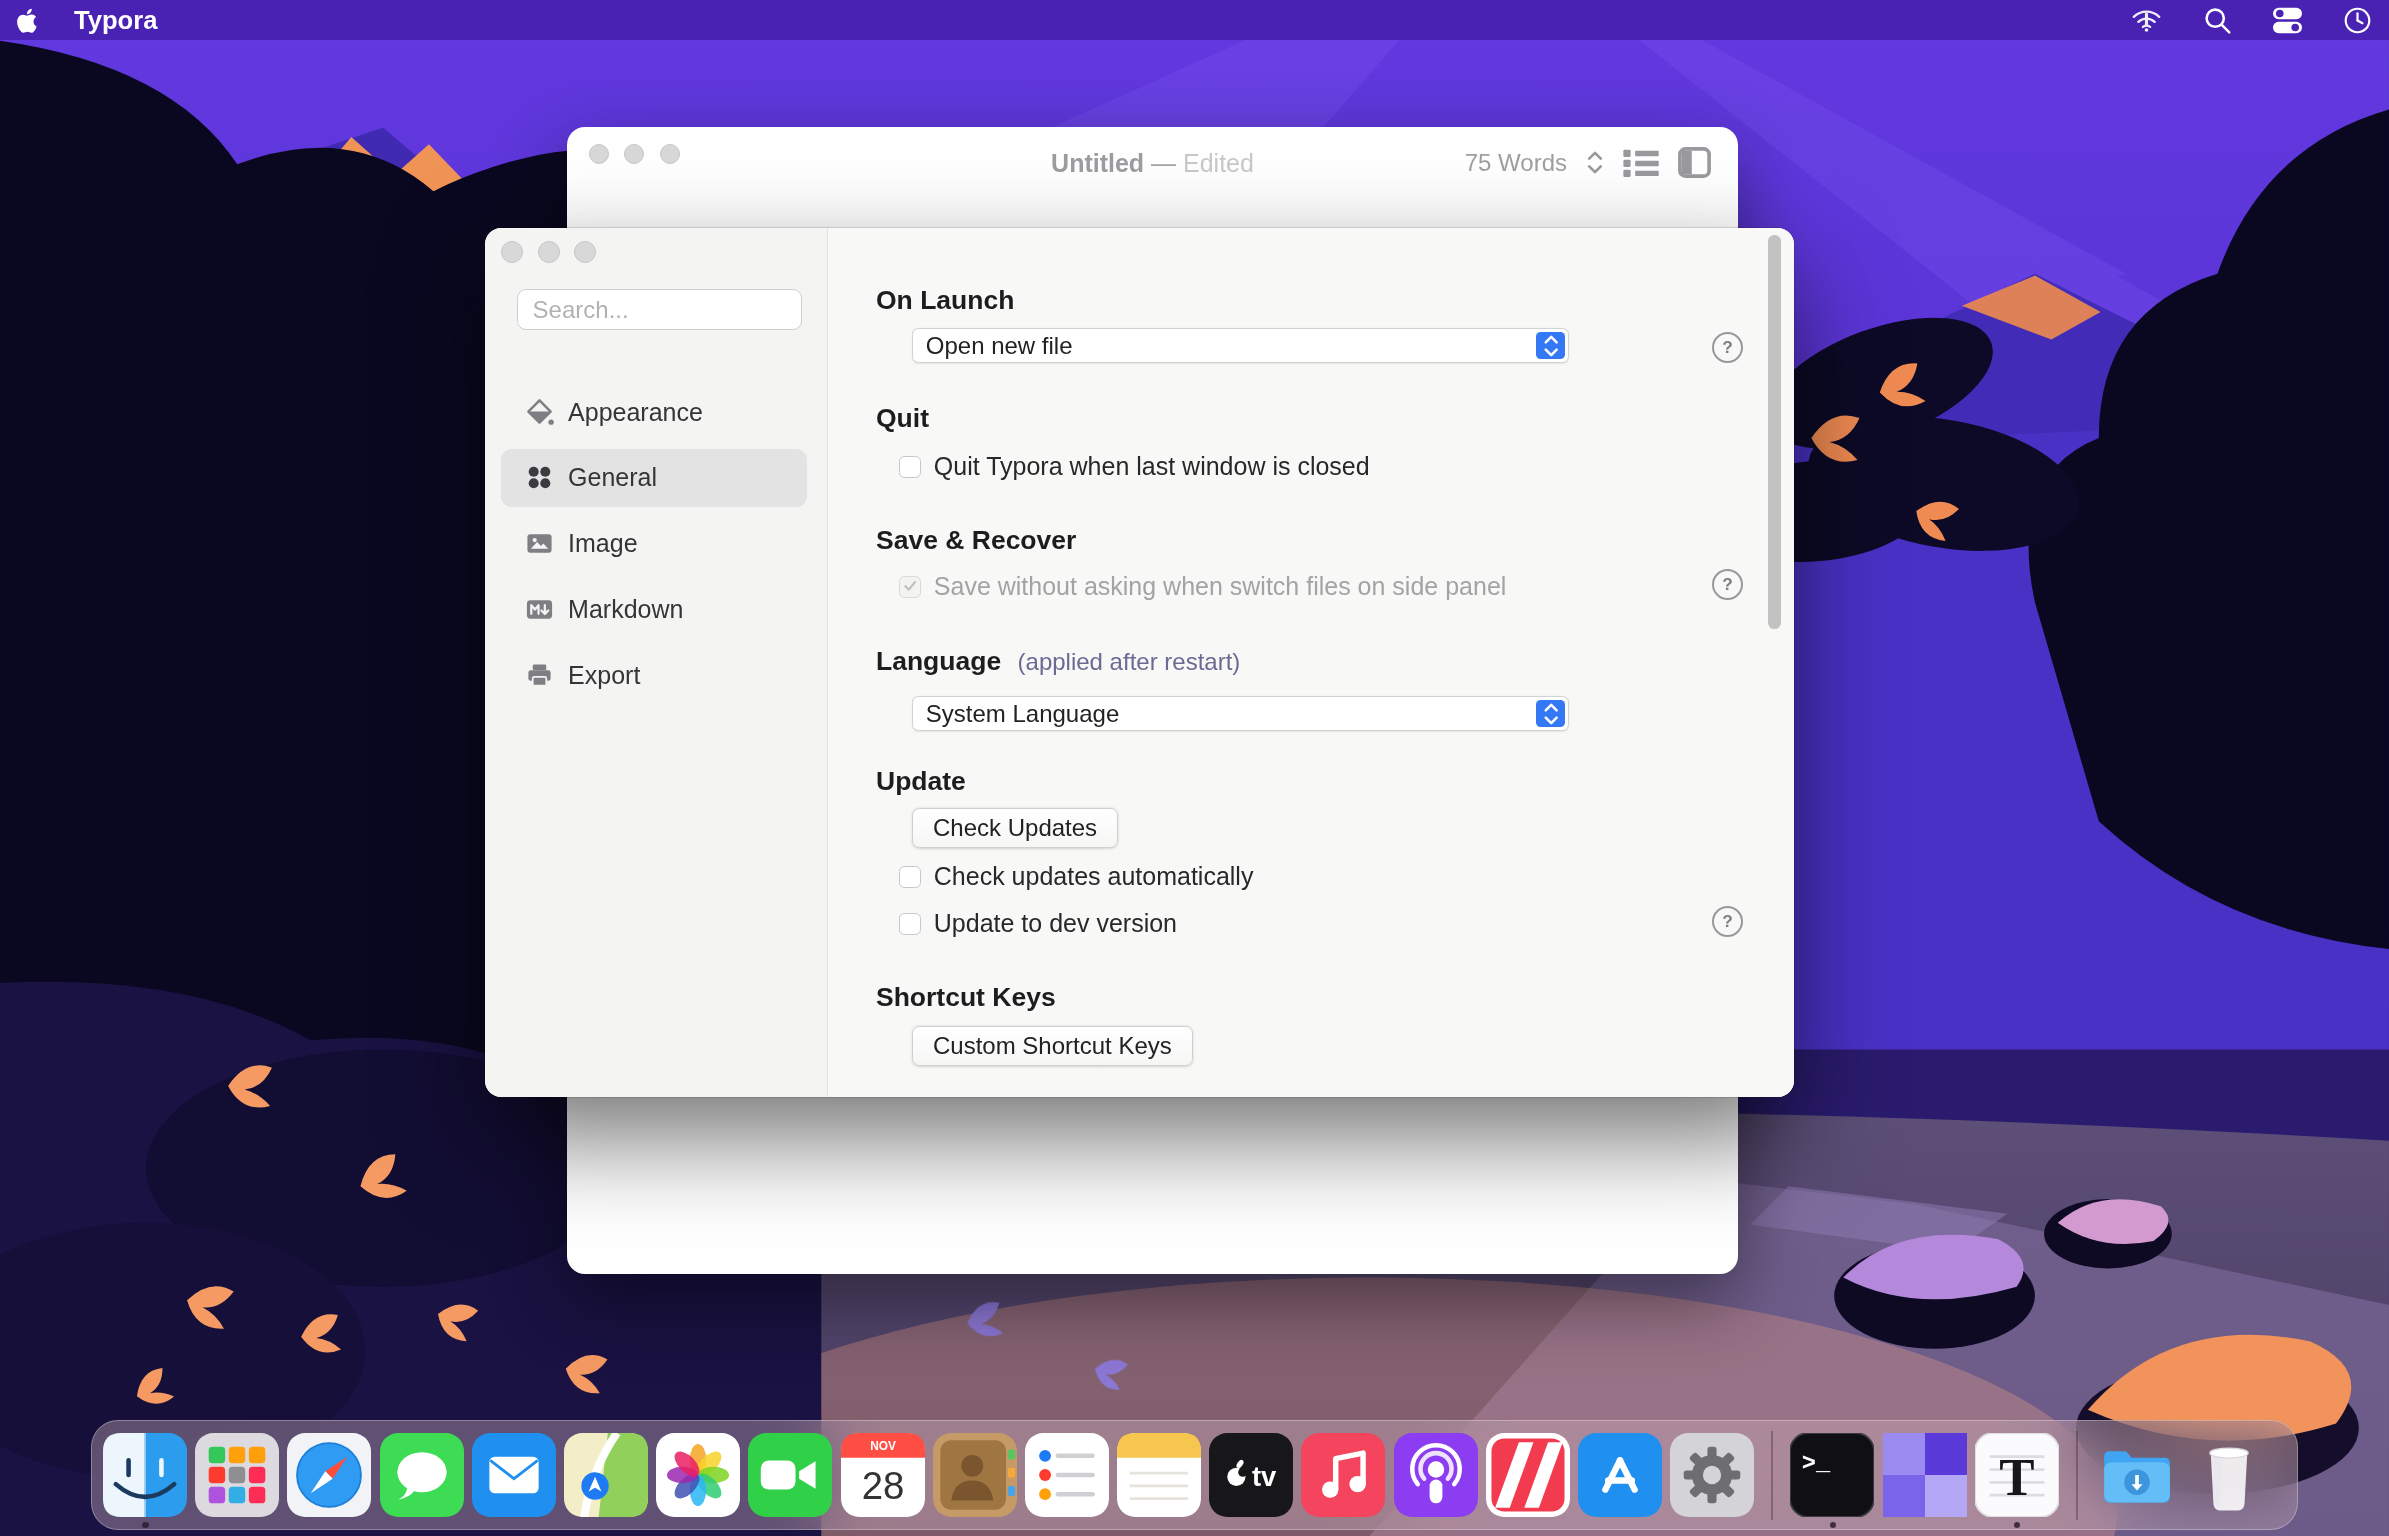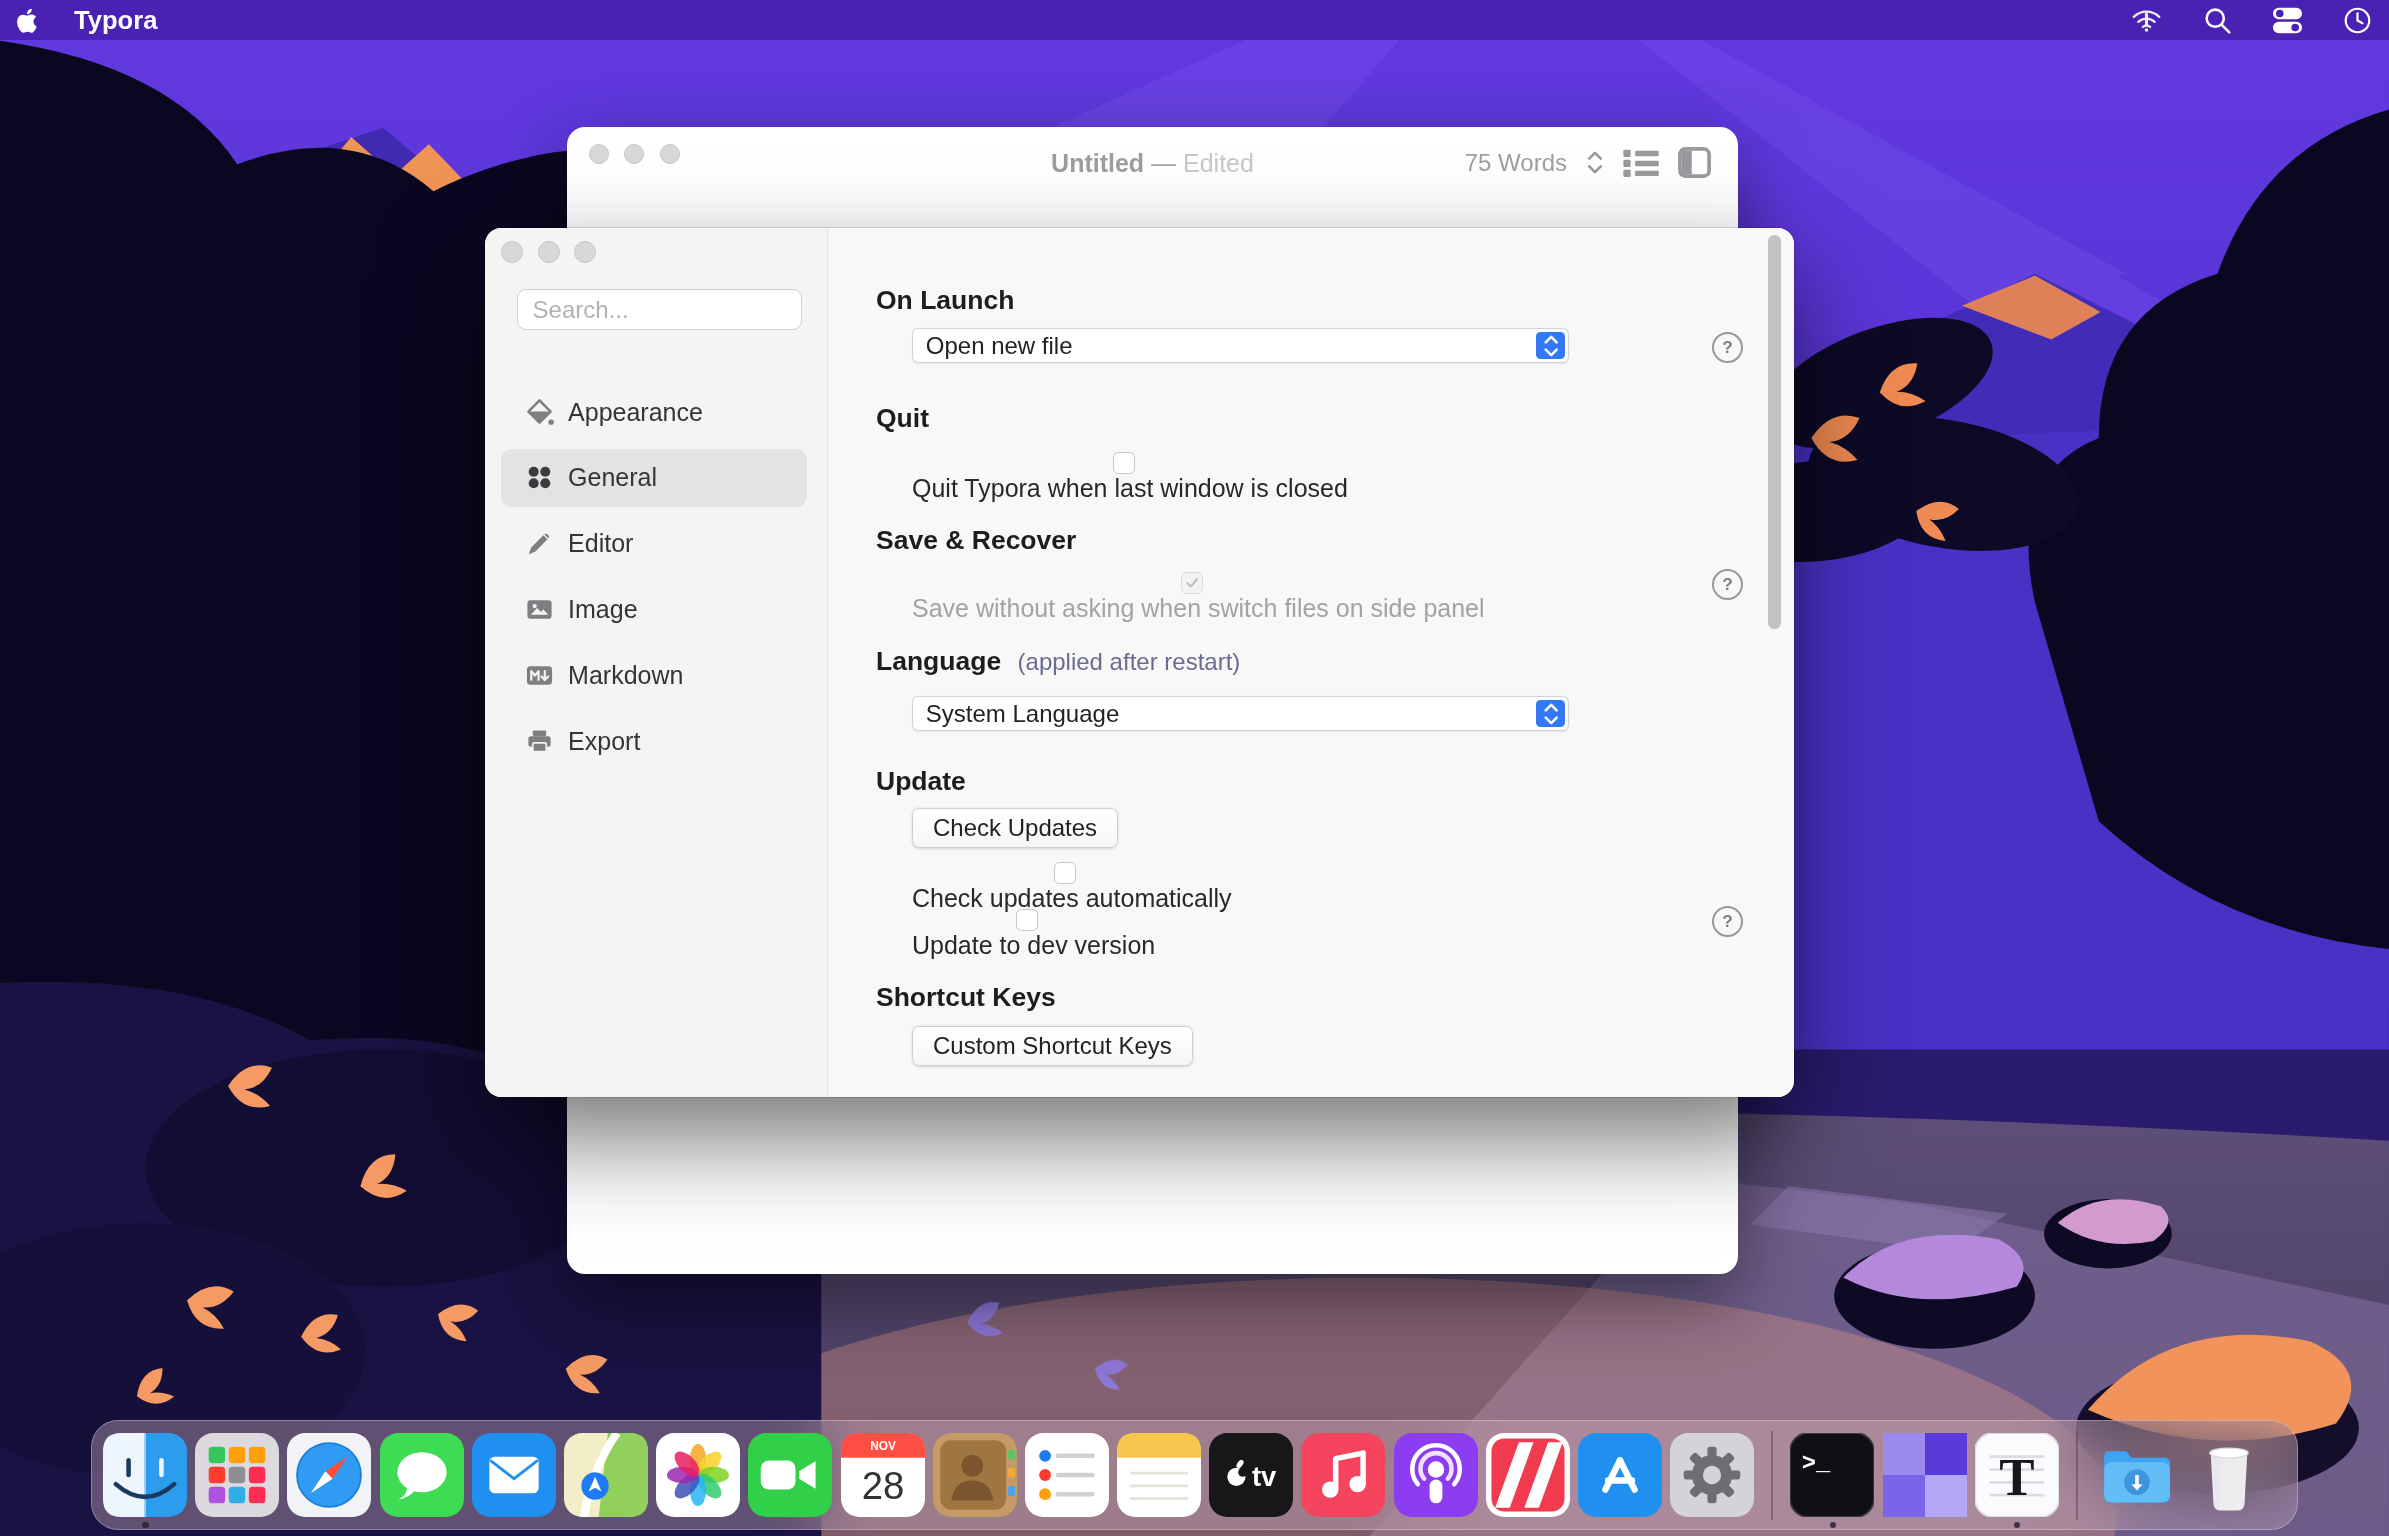--- a/index.html
+++ b/index.html
@@ -50,21 +50,21 @@
   .side-ic{width:29px;height:29px;margin-right:13.7px;color:#7f7f83;display:flex;align-items:center;justify-content:center;}
   .side-row.sel .side-ic{color:#3c3c40;}
 
   .sec-title{position:absolute;left:47px;font-size:26.5px;font-weight:700;color:#1d1d1f;white-space:nowrap;}
   .sec-note{font-weight:400;font-size:24px;color:#6a6a94;margin-left:16.4px;}
   .mac-select{position:absolute;left:83px;width:657px;height:35px;background:#fff;border:1.4px solid #d2d2d0;
     border-radius:6.4px;box-shadow:0 0.9px 1.8px rgba(0,0,0,.08);font-size:24px;color:#222;display:flex;align-items:center;
     padding-left:12.8px;box-sizing:border-box;cursor:default;}
   .sel-stepper{position:absolute;right:2.7px;top:2.7px;bottom:2.7px;width:29px;background:#3478f6;border-radius:4.6px;
     display:flex;flex-direction:column;align-items:center;justify-content:center;}
-  .chk-row{position:absolute;left:83px;display:flex;align-items:center;font-size:25px;color:#28282a;flex-direction:column;}
+  .chk-row{position:absolute;left:70px;display:flex;align-items:center;font-size:25px;color:#28282a;}
   .chk{width:22px;height:22px;border:1.8px solid #c6c6c8;border-radius:5.5px;background:#fff;margin-right:12.8px;
     box-sizing:border-box;display:flex;align-items:center;justify-content:center;}
   .chk.dis{background:#f3f3f2;border-color:#dadad8;}
   .chk-row.dis{color:#a3a3a5;}
   .help-ic{position:absolute;left:883px;width:27px;height:27px;border:2.3px solid #98989c;border-radius:50%;
     color:#7e7e82;font-size:17.3px;font-weight:700;display:flex;align-items:center;justify-content:center;cursor:default;}
   .mac-btn{position:absolute;left:83px;height:40px;padding:0 20px;background:linear-gradient(#fff,#f6f6f5);
     border:1.4px solid #cfcfcd;border-radius:7.3px;box-shadow:0 0.9px 2.7px rgba(0,0,0,.15);
     font-size:24px;color:#222;font-family:inherit;display:flex;align-items:center;cursor:default;}
   #pref-scroll{position:absolute;right:12.8px;top:7.3px;width:12.8px;height:394px;background:#c2c2c2;border-radius:6.4px;}
@@ -261,29 +261,20 @@
                 <circle cx="21" cy="9" r="5.2"></circle>
                 <circle cx="9" cy="21" r="5.2"></circle>
                 <circle cx="21" cy="21" r="5.2"></circle>
               </svg>
   </span>
       <span class="side-label">General</span>
     </div>
           <div class="side-row">
       <span class="side-ic">
     <svg viewBox="0 0 30 30" width="29" height="29">
-                <path d="M4,26 L6.2,19.4 L19.5,6 A3,3 0 0 1 23.8,10.2 L10.5,23.6 Z" fill="currentColor"></path>
-                <path d="M19.5,6 L23.8,10.2" stroke="#f4f4f2" stroke-width="1.4"></path>
-              </svg>
-  </span>
-      <span class="side-label">Editor</span>
-    </div>
-          <div class="side-row">
-      <span class="side-ic">
-    <svg viewBox="0 0 30 30" width="29" height="29">
                 <rect x="2.5" y="5.5" width="25" height="19" rx="3" fill="currentColor"></rect>
                 <circle cx="10" cy="11.5" r="2.2" fill="#f4f4f2"></circle>
                 <path d="M6,20.5 L12.5,13.5 L16.5,17.5 L19,15 L24,20.5 Z" fill="#f4f4f2"></path>
               </svg>
   </span>
       <span class="side-label">Image</span>
     </div>
           <div class="side-row">
       <span class="side-ic">
     <svg viewBox="0 0 30 30" width="29" height="29">

